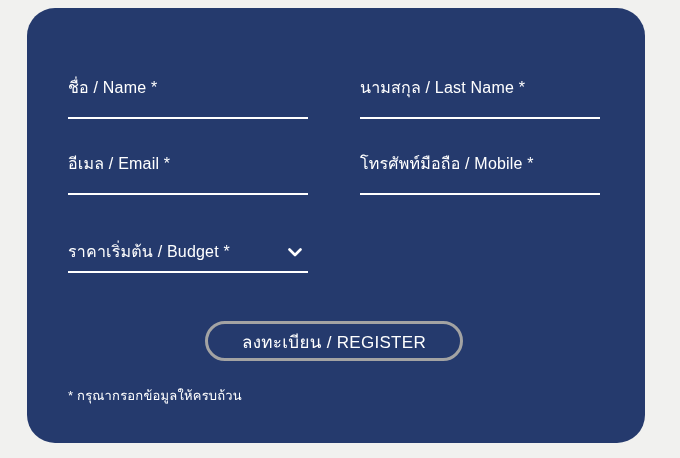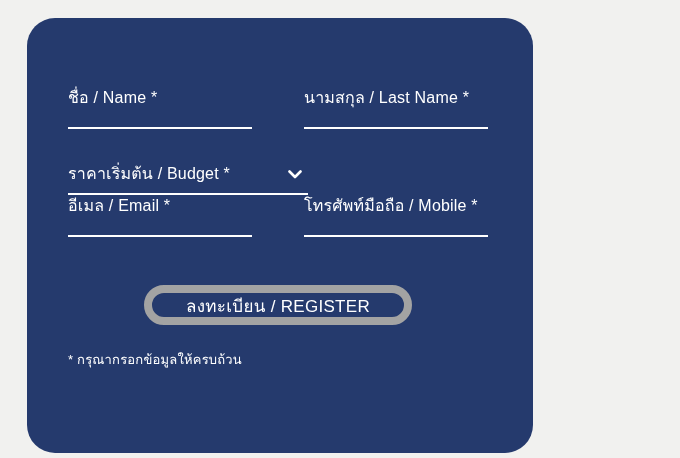--- a/index.html
+++ b/index.html
@@ -11,22 +11,22 @@
   }
   .page {
     position: relative;
     width: 680px;
     height: 458px;
     background: #f1f1ef;
   }
   .card {
     position: absolute;
     left: 27px;
-    top: 18px;
-    width: 506px;
+    top: 8px;
+    width: 618px;
     height: 435px;
     background: #253a6d;
     border-radius: 28px;
     padding: 69px 45px 0 41px;
   }
   .form-row {
     display: flex;
     column-gap: 52px;
   }
   .col { width: 240px; }
@@ -73,21 +73,21 @@
   .button-wrap {
     margin-top: 48px;
     display: flex;
     justify-content: center;
   }
   .register-button {
     min-width: 230px;
     height: 40px;
     padding: 0 34px;
     background: transparent;
-    border: 8px solid #a3a3a3;
+    border: 3px solid #a3a3a3;
     border-radius: 21px;
     color: #ffffff;
     font-size: 17px;
     letter-spacing: 0.3px;
     font-family: "Liberation Sans", "DejaVu Sans", sans-serif;
     cursor: pointer;
     display: inline-flex;
     align-items: center;
     justify-content: center;
   }
@@ -108,45 +108,45 @@
       <div class="col field">
         <span class="field-label">ชื่อ / Name *</span>
         <input type="text" value="" style="">
       </div>
       <div class="col field">
         <span class="field-label">นามสกุล / Last Name *</span>
         <input type="text" value="" style="">
       </div>
     </div>
 
+    <div class="form-row row-2">
+      <div class="col field">
+        <span class="field-label">อีเมล / Email *</span>
+        <input type="text" value="" style="">
+      </div>
+      <div class="col field">
+        <span class="field-label">โทรศัพท์มือถือ / Mobile *</span>
+        <input type="text" value="" style="">
+      </div>
+    </div>
+
     <div class="form-row row-3">
       <div class="select-field">
         <div class="select-display">
           <span class="field-label">ราคาเริ่มต้น / Budget *</span>
           <span class="chevron-icon">
             <svg width="14" height="9" viewBox="0 0 14 9" fill="none">
               <path d="M1.5 1.5 L7 7 L12.5 1.5" stroke="#ffffff" stroke-width="2.6" stroke-linecap="round" stroke-linejoin="round"></path>
             </svg>
           </span>
         </div>
         <div class="select-underline"></div>
       </div>
     </div>
 
-    <div class="form-row row-2">
-      <div class="col field">
-        <span class="field-label">อีเมล / Email *</span>
-        <input type="text" value="" style="">
-      </div>
-      <div class="col field">
-        <span class="field-label">โทรศัพท์มือถือ / Mobile *</span>
-        <input type="text" value="" style="">
-      </div>
-    </div>
-
     <div class="button-wrap">
       <button class="register-button">ลงทะเบียน / REGISTER</button>
     </div>
 
     <div class="footnote">* กรุณากรอกข้อมูลให้ครบถ้วน</div>
 
   </div>
 </div>
 
 </body></html>

